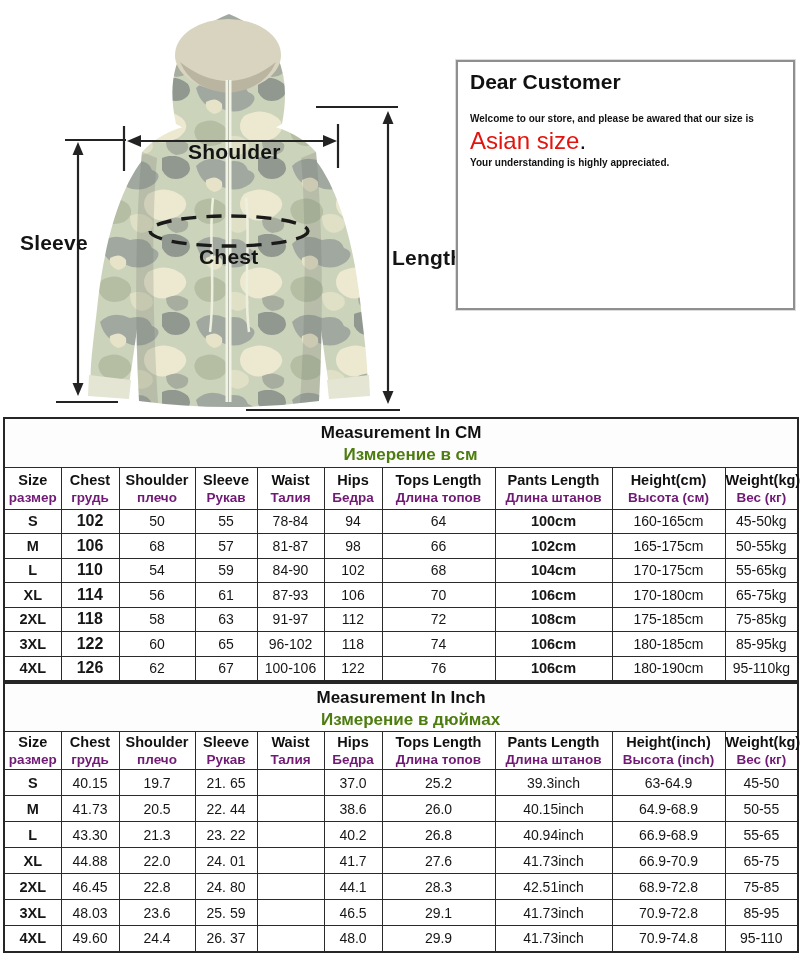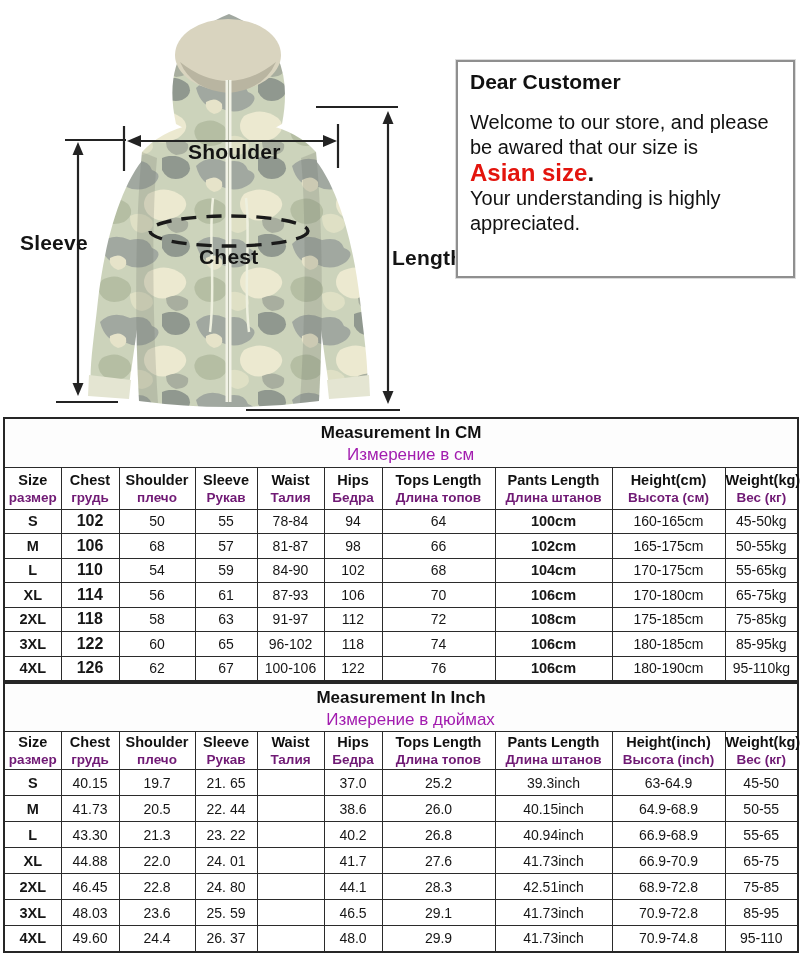--- a/index.html
+++ b/index.html
@@ -9,36 +9,36 @@
   
   .top { position:relative; width:800px; height:417px; background:#fff; }
   .top svg { position:absolute; left:0; top:0; }
   .lbl { position:absolute; font-weight:bold; color:#141414; font-size:21px; letter-spacing:0.2px; }
   .lbl-shoulder { left:188px; top:140px; }
   .lbl-sleeve   { left:20px;  top:231px; }
   .lbl-chest    { left:199px; top:245px; }
   .lbl-length   { left:392px; top:246px; }
 
   
-  .note { position:absolute; left:456px; top:60px; width:339px; height:218px;
+  .note { position:absolute; left:456px; top:60px; width:339px; height:250px;
           border:2px solid #8f8f8f; outline:1px solid #dcdcdc; background:#fff;
           padding:8px 12px 0 12px; color:#111; }
   .note-title { font-size:21px; font-weight:bold; margin-bottom:16px; }
-  .note-line  { font-size:20px; font-weight:normal; line-height:25px; }
-  .note-asian { font-size:24px; font-weight:bold; line-height:26px; }
+  .note-line  { font-size:10px; font-weight:bold; line-height:18px; }
+  .note-asian { font-size:24px; font-weight:normal; line-height:26px; }
   .note-asian .red { color:#e3140d; }
   .note-last  { }
 
   
   .size-table { border-collapse:collapse; table-layout:fixed; width:794px; margin-left:3px;
                 background:#fff; border:2px solid #262626; }
   .size-table th, .size-table td { border:1.5px solid #2b2b2b; text-align:center; vertical-align:middle; }
   .title-cell { height:49px; background:#fdfdfd; }
   .t-en { font-size:17px; font-weight:bold; color:#111; line-height:22px; padding-top:3px; }
-  .t-ru { font-size:17px; font-weight:normal; color:#a21caf; line-height:22px;margin-left:19px; }
+  .t-ru { font-size:17px; font-weight:bold; color:#4d7c0f; line-height:22px;margin-left:19px; }
   .cols th { height:42px; padding:1px 0; background:#fff; }
   .inch .cols th { height:38px; }
   .col-en { font-size:14.5px; font-weight:bold; color:#111; line-height:18px; }
   .col-ru { font-size:13.5px; font-weight:bold; color:#701a75; line-height:17px; }
   .size-table tbody td { font-size:14px; color:#161616; height:24.5px; }
   .inch tbody td { height:26px; }
   .size-table tbody td:first-child { font-weight:bold; font-size:14.5px; }
   .cm tbody td:nth-child(2) { font-weight:bold; font-size:16px; }
   .cm tbody td:nth-child(8) { font-weight:bold; font-size:14.5px; }
 </style>

